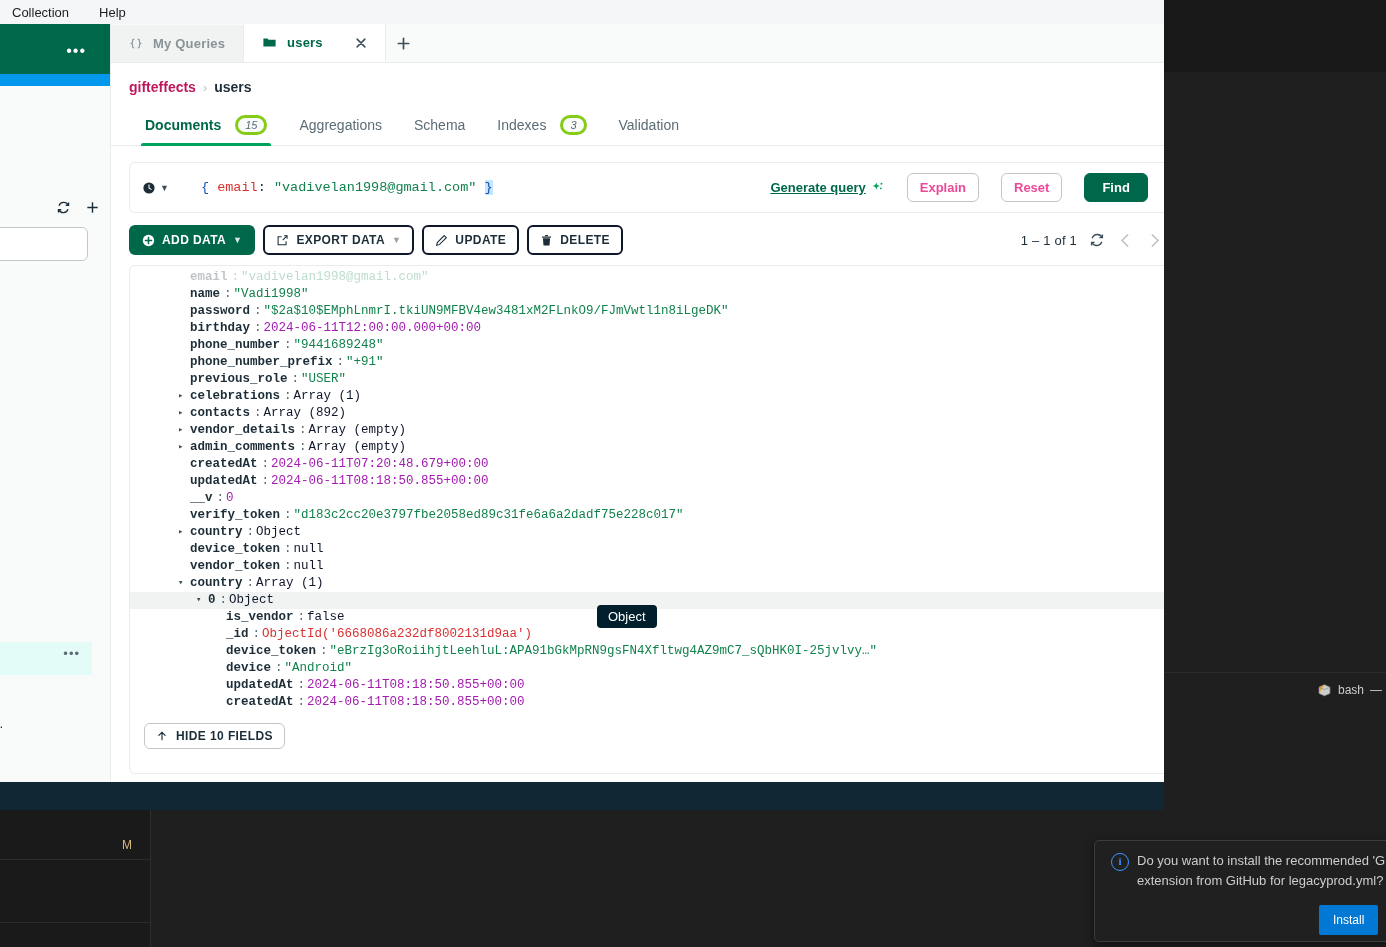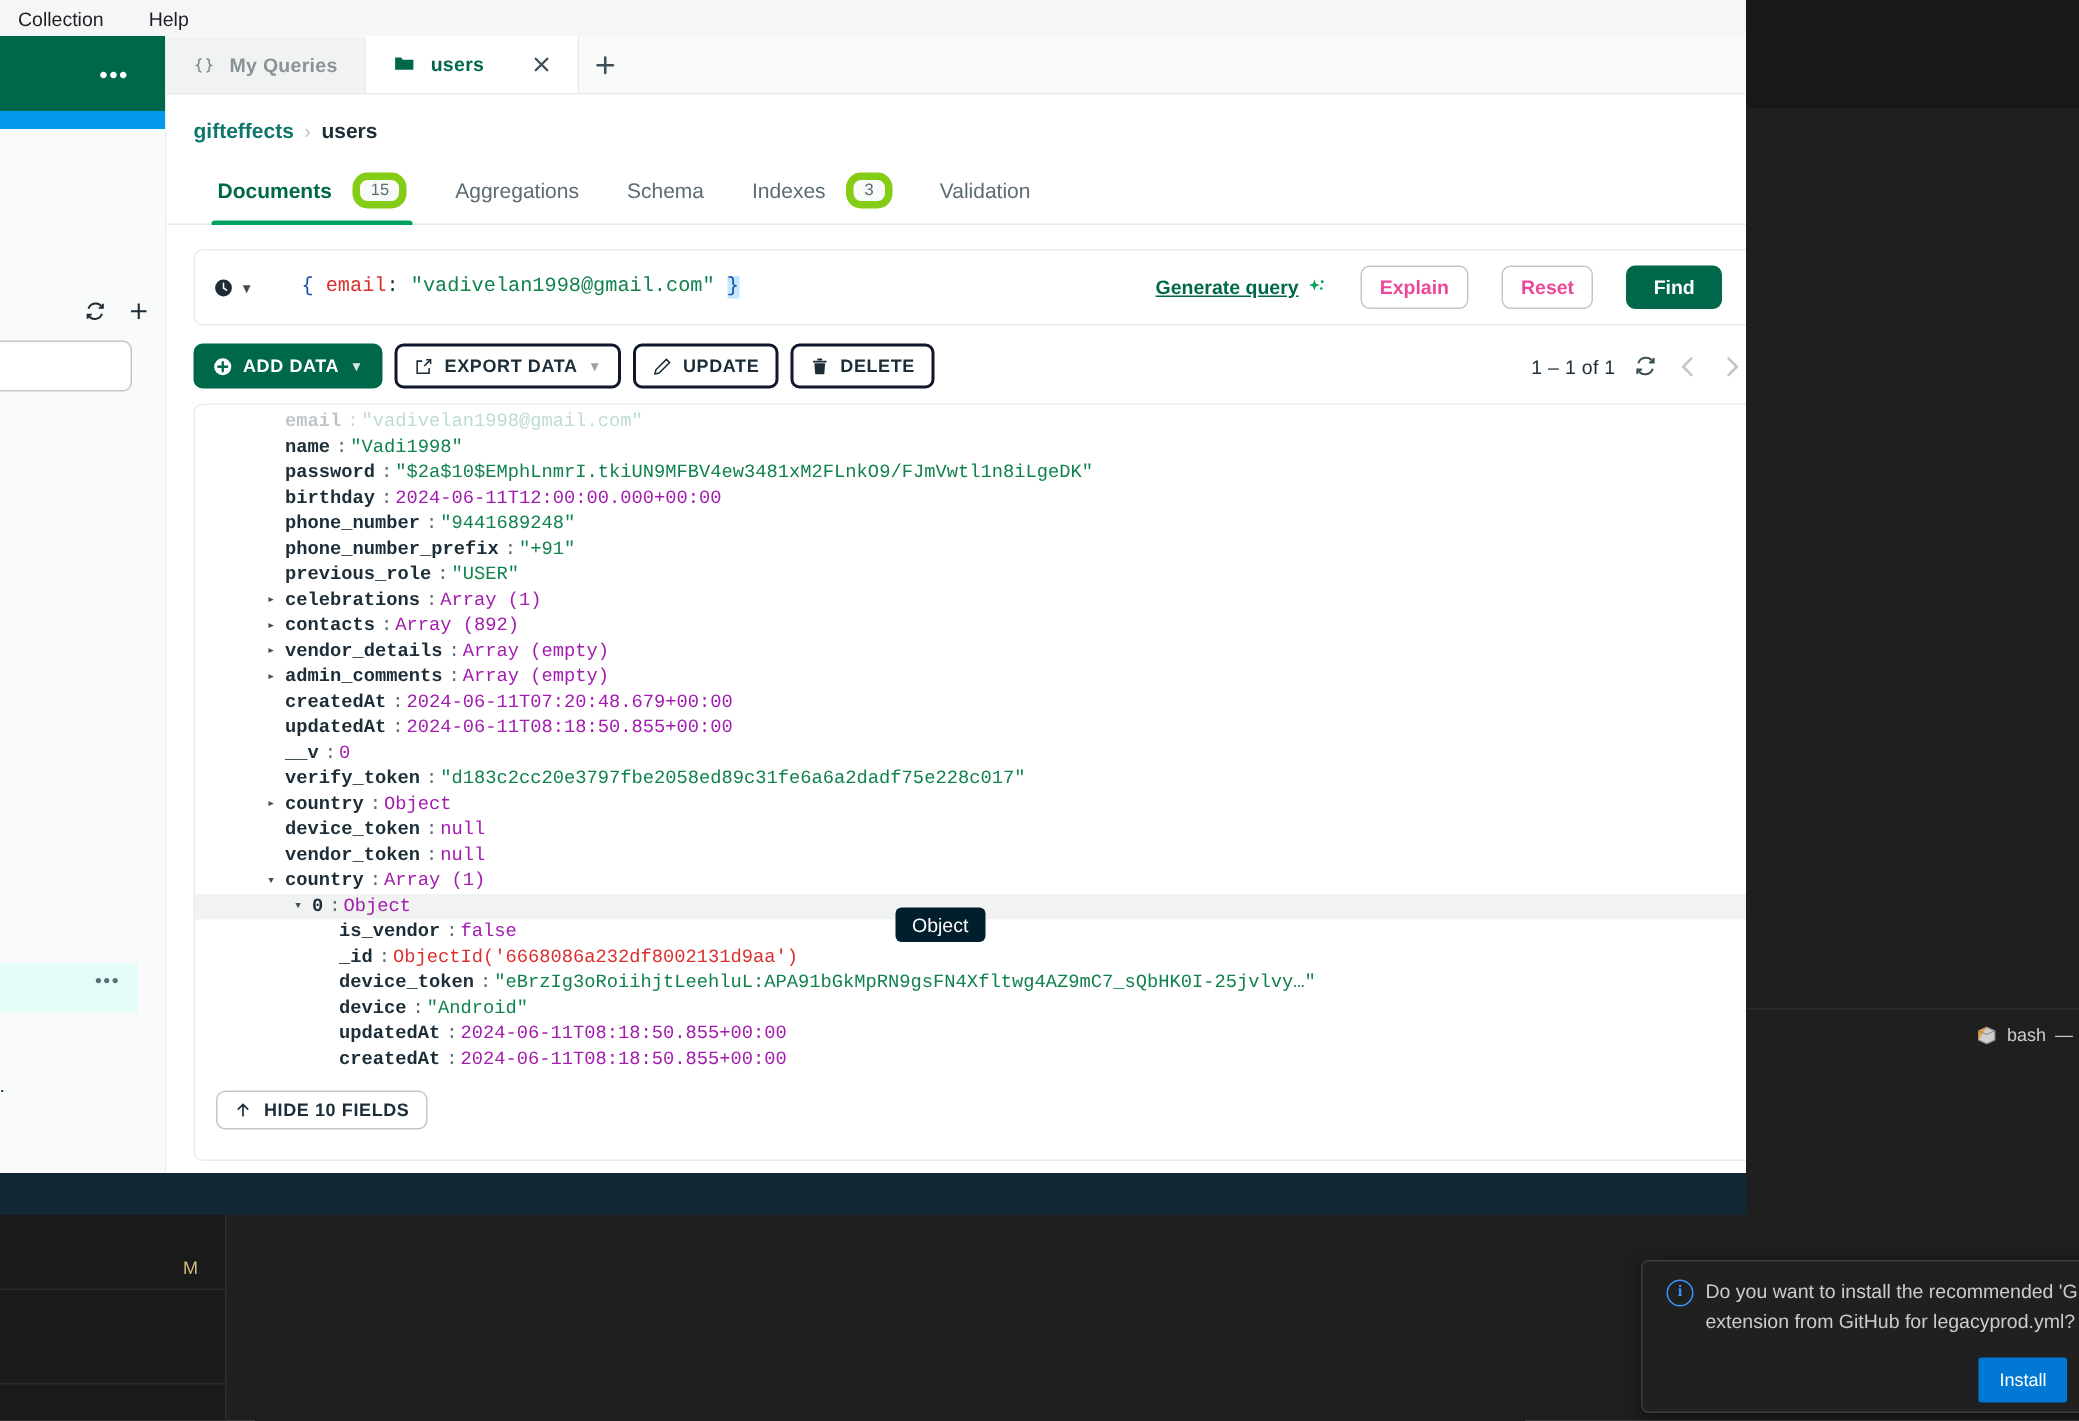--- a/index.html
+++ b/index.html
@@ -79,29 +79,29 @@
     height:37px; display:flex; align-items:center; gap:10px; padding:0 18px;
     font-size:13px; font-weight:bold; color:#889397; border-right:1px solid #e8edeb;
     background:#f1f3f2; letter-spacing:.2px;
   }
   .ctab.active { background:#ffffff; color:#00684a; border-bottom:1px solid #fff; }
   .ctab .tabicon { display:inline-flex; }
   .tab-close { color:#3d4f58; font-size:15px; margin-left:22px; }
   .tab-plus { width:36px; height:37px; display:flex; align-items:center; justify-content:center; color:#3d4f58; font-size:19px; }
 
   .breadcrumb { padding:16px 0 12px 18px; font-size:14px; display:flex; align-items:center; gap:7px; }
-  .bc-db { color:#0f766e; font-weight:bold; }
+  .bc-db { color:#be185d; font-weight:bold; }
   .bc-sep { color:#b8c4c2; font-size:13px; }
   .bc-coll { color:#1c2d38; font-weight:bold; }
 
   .subtabs { display:flex; gap:0; padding-left:18px; border-bottom:1px solid #e8edeb; }
   .stab { padding:8px 16px 10px 16px; font-size:14px; color:#5c6c75; display:flex; align-items:center; gap:14px; position:relative;}
   .stab.active { color:#00684a; font-weight:bold; }
   .stab.active::after { content:""; position:absolute; left:12px; right:12px; bottom:-1px; height:3px; background:#00a35c; border-radius:2px 2px 0 0;}
-  .pill { font-size:11px; color:#5c6c75; border:5px solid #84cc16; background:#f9fbfa; border-radius:10px; padding:1px 7px; font-weight:normal;}
+  .pill { font-size:11px; color:#5c6c75; border:3px solid #84cc16; background:#f9fbfa; border-radius:10px; padding:1px 7px; font-weight:normal;font-style:italic;}
 
   .qbar-wrap { padding:16px 18px 0 18px; }
   .qbar {
     border:1px solid #e8edeb; border-radius:6px; background:#fff;
     display:flex; align-items:center; padding:10px 10px 10px 12px; gap:10px; min-height:28px;
   }
   .clock-btn { display:flex; align-items:center; gap:4px; color:#1c2d38; }
   .qtext { font-family:"Liberation Mono", monospace; font-size:13.5px; margin-left:22px; white-space:nowrap;}
   .q-brace { color:#1750ac; }
   .q-brace-sel { color:#1750ac; background:#c3e7fe; }
@@ -147,21 +147,21 @@
   .drow.sel { background:#f1f3f2; }
   .drow.fade { opacity:.28; }
   .ind1 { padding-left:60px; }
   .ind2 { padding-left:78px; }
   .ind3 { padding-left:96px; }
   .arrow { width:10px; display:inline-block; color:#3d4f58; font-size:9px; margin-left:-12px; margin-right:2px;}
   .k { color:#1c2d38; font-weight:bold; }
   .sep { color:#5c6c75; padding:0 2px 0 4px; }
   .v-str { color:#12824d; }
   .v-num, .v-date { color:#a21caf;text-align:right; }
-  .v-bool, .v-null, .v-type { color:#a21caf; }
+  .v-bool, .v-null, .v-type { color:#0f172a; }
   .v-oid { color:#db3030; }
 
   .tooltip {
     position:absolute; left:597px; top:605px; background:#001e2b; color:#fff;
     font-size:13px; padding:4px 11px; border-radius:4px; font-family:"Liberation Sans", sans-serif;
   }
 
   .hidefields {
     margin:12px 0 0 14px;
     display:inline-flex; align-items:center; gap:8px;

